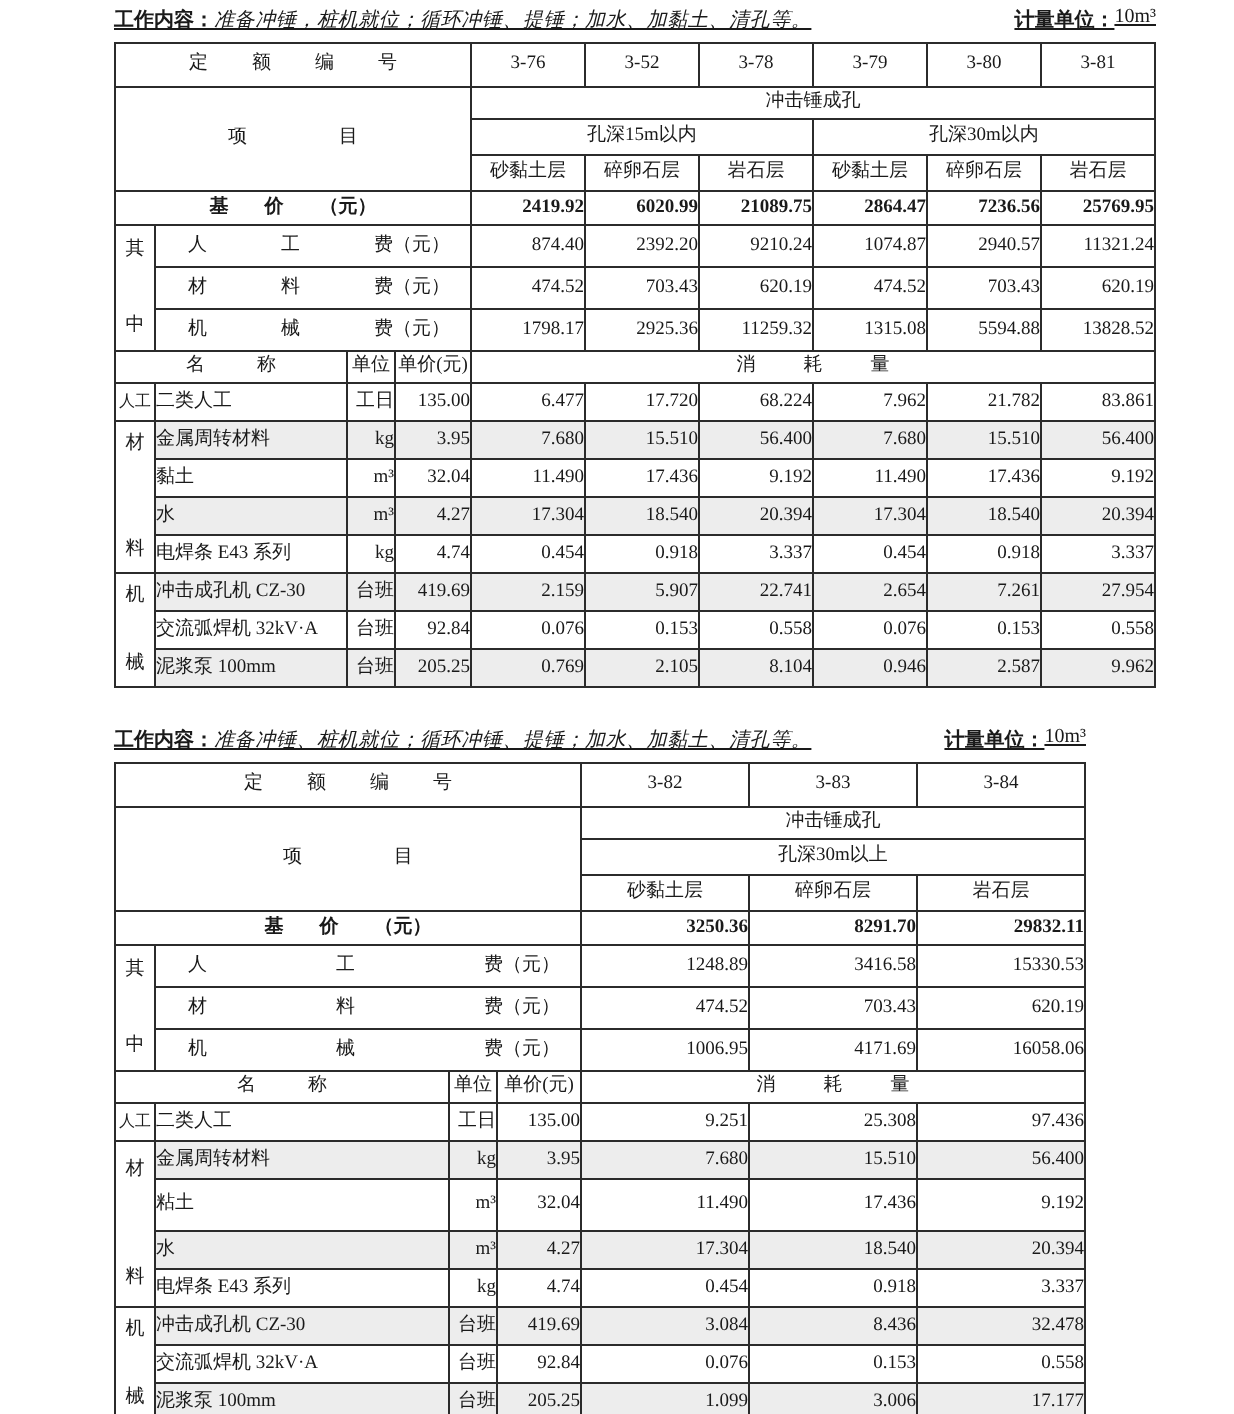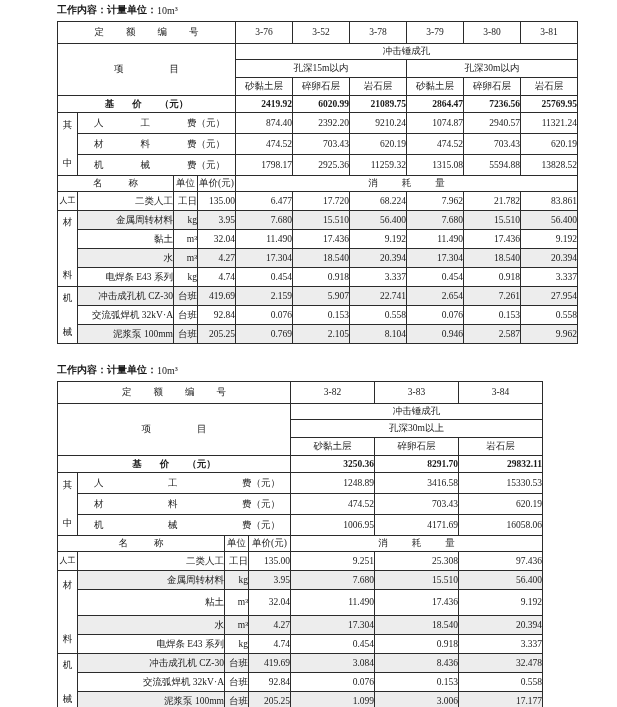--- a/index.html
+++ b/index.html
@@ -1,51 +1,52 @@
 <!DOCTYPE html>
 <html><head>
 <meta charset="utf-8">
 <style>
   html,body{margin:0;padding:0;}
   .page{width:617px;height:707px;background:#ffffff;position:relative;
         font-family:"Liberation Serif","DejaVu Serif",serif;color:#1a1a1a;}
   .blk{position:absolute;}
   #blk0{left:57px;top:3px;width:521px;}
   #blk1{left:57px;top:363px;width:486px;}
-  .workline{display:flex;align-items:center;font-size:10px;margin-bottom:4px;white-space:nowrap;}
+  .workline{display:flex;align-items:flex-start;font-size:10px;margin-bottom:4px;white-space:nowrap;text-decoration:underline;}
   .wl-label{font-weight:700;}
   .wl-text{font-style:italic;flex:1;letter-spacing:.3px;}
   .wl-unit{font-weight:700;}
   .wl-unit-val{font-weight:400;}
 
   table.quota{border-collapse:collapse;table-layout:fixed;border:1.5px solid #2b2b2b;}
   table.quota td{border:1px solid #2b2b2b;font-size:9.5px;padding:0;white-space:nowrap;
                  overflow:hidden;vertical-align:middle;line-height:1.1;}
   tr.base td{border-top:1.5px solid #2b2b2b;font-weight:700;}
   .ctr{text-align:center;}
   .num{text-align:right;padding-right:9px;}
   .bold{font-weight:700;}
   .shade{background:#ededed;}
-  .iname{text-align:right;padding-left:8px;}
+  .iname{text-align:left;padding-left:8px;}
   .price{text-align:right;padding-right:4px;}
   .unit{text-align:right;}
   .stub{text-align:center;}
   .spread{display:flex;justify-content:center;align-items:center;}
   .fee-spread{display:flex;justify-content:space-between;align-items:center;padding:0 10px 0 16px;}
   .vstub{display:flex;flex-direction:column;justify-content:space-between;align-items:center;margin:4px auto;}
   .hstub{font-size:8px;letter-spacing:0;text-align:center;}
 </style>
 </head>
 <body>
 
 <div class="page">
 
   <section class="blk" id="blk0">
     <div class="workline">
       <span class="wl-label">工作内容：</span>
+      <span class="wl-text">准备冲锤，桩机就位；循环冲锤、提锤；加水、加黏土、清孔等。</span>
       <span class="wl-unit">计量单位：</span>
       <span class="wl-unit-val">10m³</span>
     </div>
     <div id="table-0">
         <table class="quota" style="width: 521px;">
           <colgroup>
             <col style="width: 20px;">
             <col style="width: 96px;">
             <col style="width: 24px;">
             <col style="width: 38px;">
@@ -281,20 +282,21 @@
               <td class="num shade">9.962</td>
             </tr>
           </tbody>
         </table>
       </div>
   </section>
 
   <section class="blk" id="blk1">
     <div class="workline">
       <span class="wl-label">工作内容：</span>
+      <span class="wl-text">准备冲锤、桩机就位；循环冲锤、提锤；加水、加黏土、清孔等。</span>
       <span class="wl-unit">计量单位：</span>
       <span class="wl-unit-val">10m³</span>
     </div>
     <div id="table-1">
         <table class="quota" style="width: 486px;">
           <colgroup>
             <col style="width: 20px;">
             <col style="width: 147px;">
             <col style="width: 24px;">
             <col style="width: 42px;">

